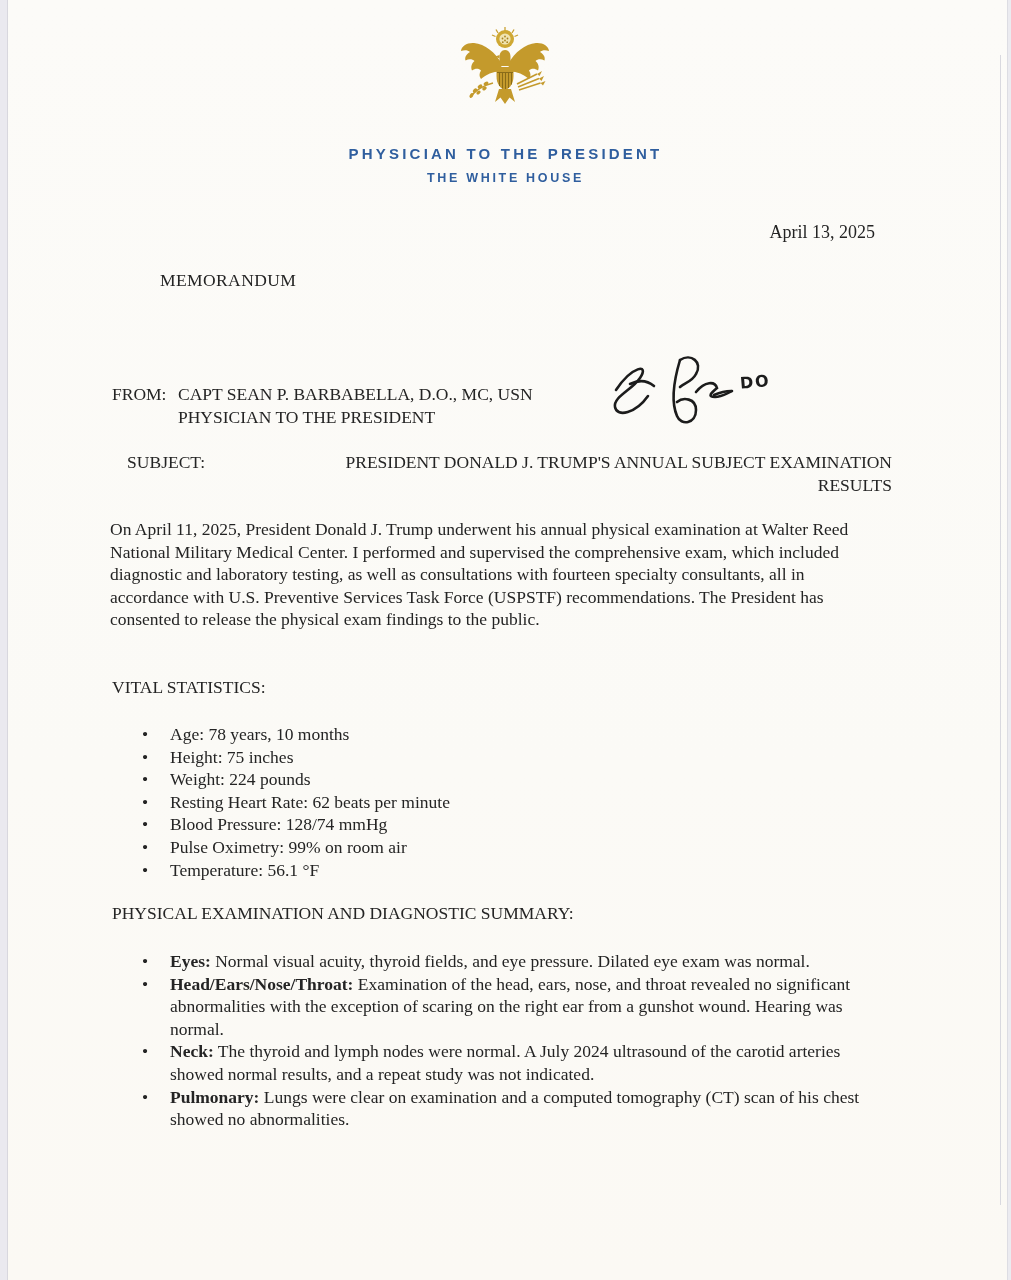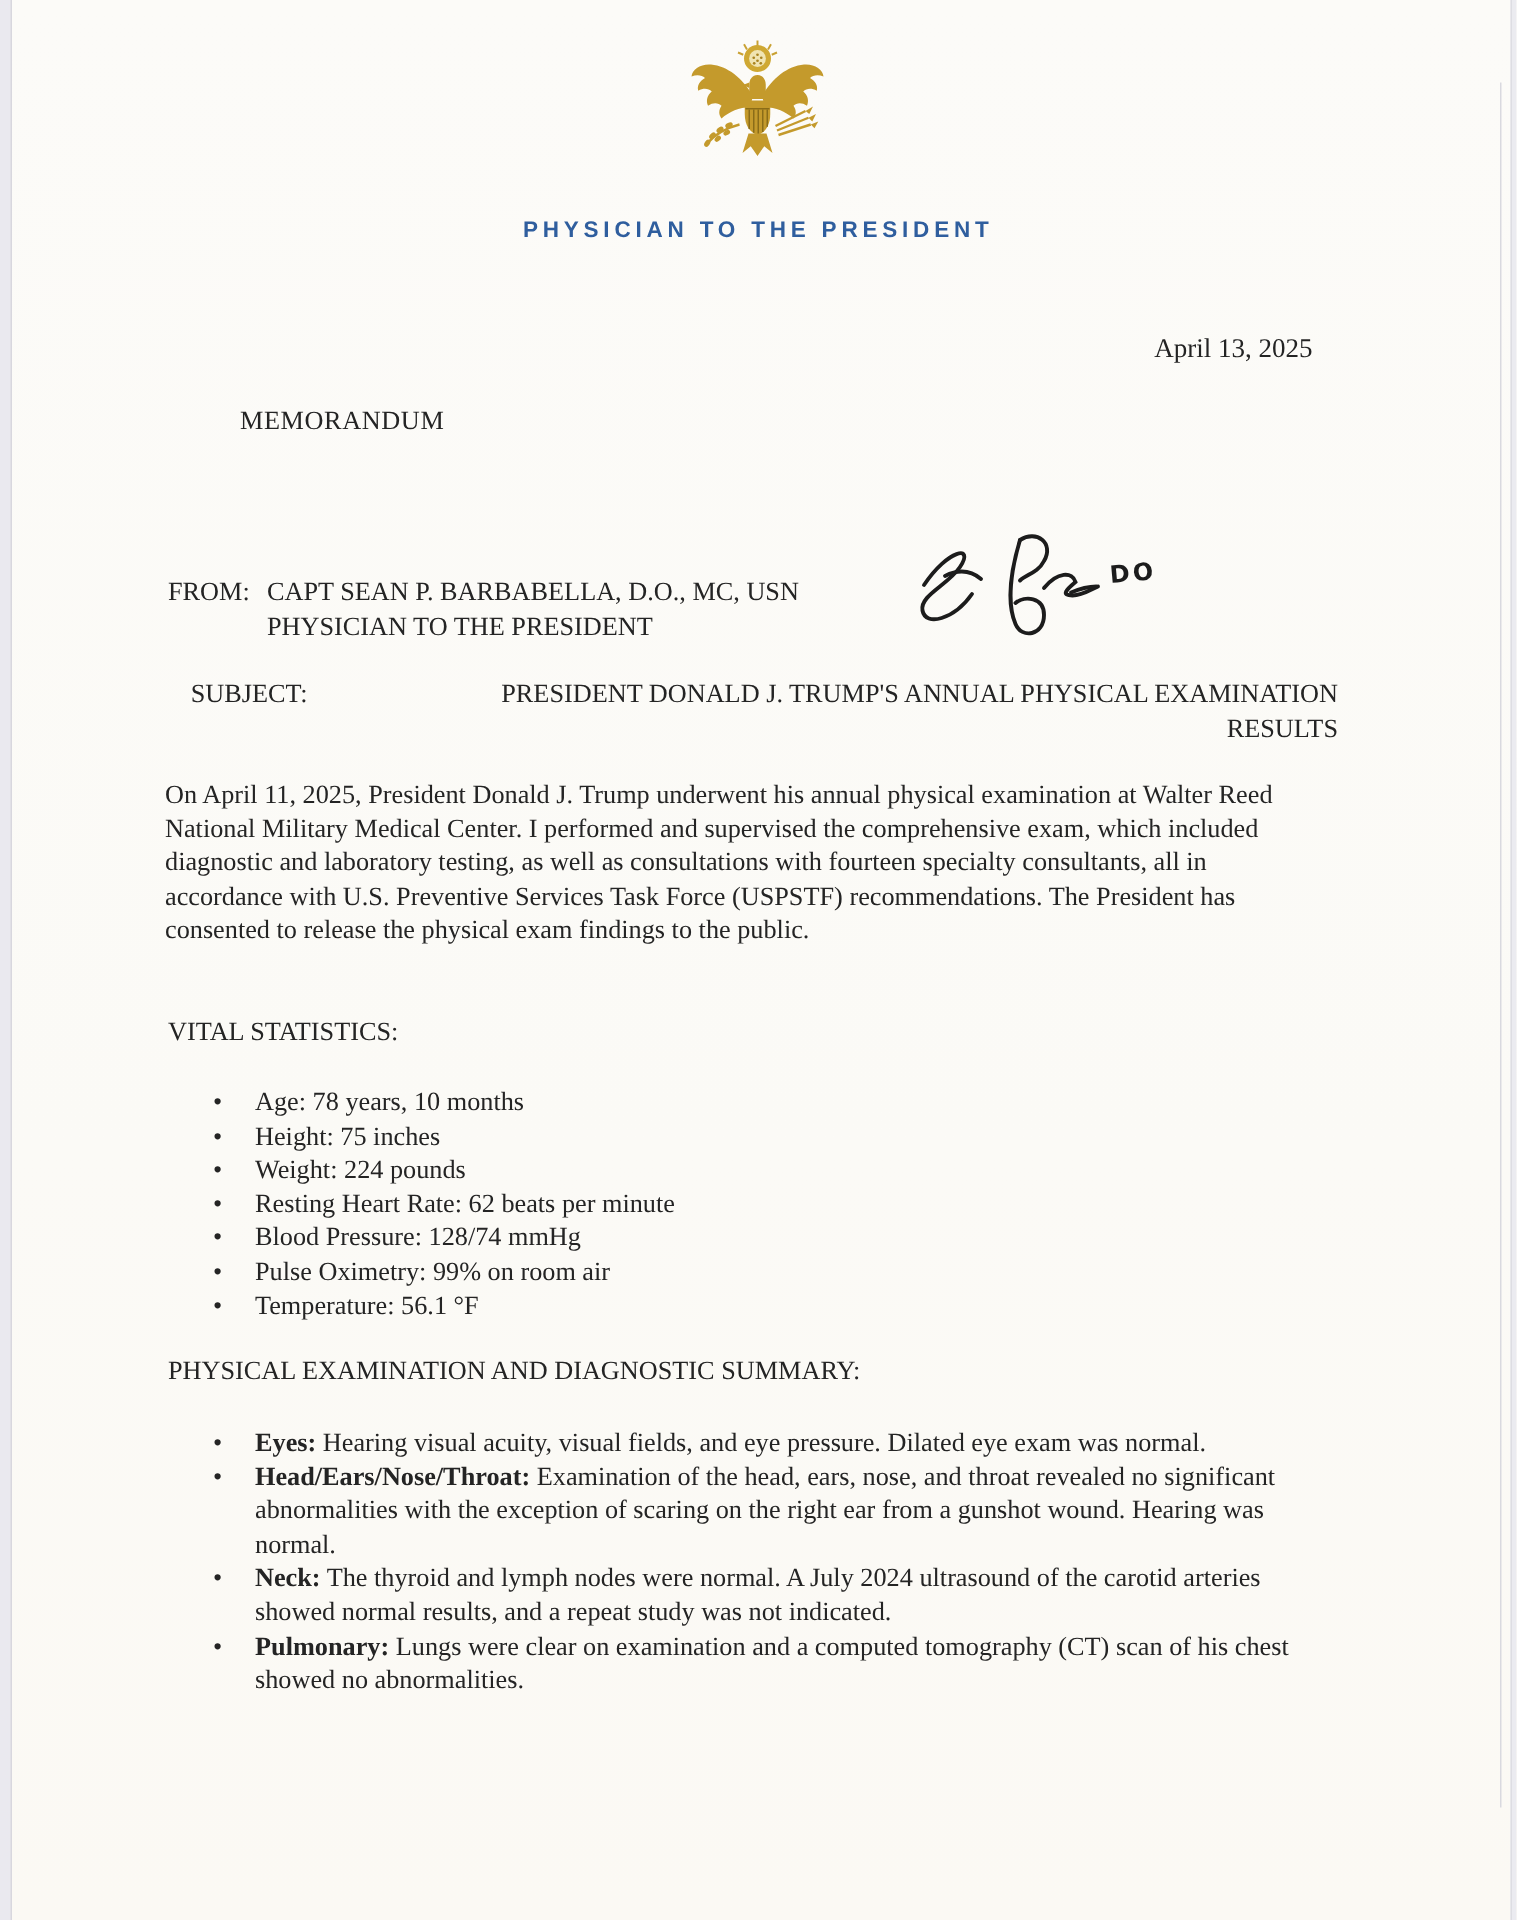--- a/index.html
+++ b/index.html
@@ -145,20 +145,21 @@
           <line x1="64" y1="64" x2="85.5" y2="57"></line>
         </g>
         <path d="M82 48 L87 45 L84.5 50 Z"></path>
         <path d="M84 52.5 L89 50 L86.5 55 Z"></path>
         <path d="M85.5 57 L90.5 55 L88 59.5 Z"></path>
       </g>
     </svg>
   </div>
 
   <div class="lh-title">PHYSICIAN TO THE PRESIDENT</div>
+  <div class="lh-subtitle">THE WHITE HOUSE</div>
 
   <div class="date">April 13, 2025</div>
 
   <div class="memo-label">MEMORANDUM</div>
 
 
   <div class="block from-block">
     <span class="lbl lbl-from">FROM:</span>
     <span class="content">
       <div>CAPT SEAN P. BARBABELLA, D.O., MC, USN</div>
@@ -176,21 +177,21 @@
         <path d="M108 46 C117 35 127 35 129 42 C123 47 119 51 127 51 C134 51 139 47 144 45"></path>
         <path d="M126 49 C133 46 139 45 143 45"></path>
       </g>
       <text x="152" y="42" transform="rotate(-5 160 38)" font-family="DejaVu Sans, sans-serif" font-size="16" font-weight="bold" letter-spacing="2" fill="#1c1c1c">DO</text>
     </svg>
   </div>
 
   <div class="block subject-block">
     <span class="lbl lbl-subject">SUBJECT:</span>
     <span class="content">
-      <div>PRESIDENT DONALD J. TRUMP'S ANNUAL PHYSICAL EXAMINATION</div>
+      <div>PRESIDENT DONALD J. TRUMP'S ANNUAL SUBJECT EXAMINATION</div>
       <div>RESULTS</div>
     </span>
   </div>
 
   <div class="intro">On April 11, 2025, President Donald J. Trump underwent his annual physical examination at Walter Reed National Military Medical Center.  I performed and supervised the comprehensive exam, which included diagnostic and laboratory testing, as well as consultations with fourteen specialty consultants, all in accordance with U.S. Preventive Services Task Force (USPSTF) recommendations. The President has consented to release the physical exam findings to the public.</div>
 
   <div class="section-heading vitals-heading">VITAL STATISTICS:</div>
 
   <div class="vitals-list">
     <div class="item">
@@ -219,18 +220,18 @@
       </div>
     <div class="item">
         <span class="bullet">•</span>
         <span>Temperature: 56.1 °F</span>
       </div>
   </div>
 
   <div class="section-heading exam-heading">PHYSICAL EXAMINATION AND DIAGNOSTIC SUMMARY:</div>
 
   <div class="exam-list">
-    <div class="item"><span class="bullet">•</span><span class="exam-label">Eyes:</span><span> Hearing visual acuity, visual fields, and eye pressure. Dilated eye exam was normal.</span></div>
+    <div class="item"><span class="bullet">•</span><span class="exam-label">Eyes:</span><span> Normal visual acuity, thyroid fields, and eye pressure. Dilated eye exam was normal.</span></div>
     <div class="item"><span class="bullet">•</span><span class="exam-label">Head/Ears/Nose/Throat:</span><span> Examination of the head, ears, nose, and throat revealed no significant abnormalities with the exception of scaring on the right ear from a gunshot wound.  Hearing was normal.</span></div>
     <div class="item"><span class="bullet">•</span><span class="exam-label">Neck:</span><span> The thyroid and lymph nodes were normal.  A July 2024 ultrasound of the carotid arteries showed normal results, and a repeat study was not indicated.</span></div>
     <div class="item"><span class="bullet">•</span><span class="exam-label">Pulmonary:</span><span> Lungs were clear on examination and a computed tomography (CT) scan of his chest showed no abnormalities.</span></div>
   </div>
 </div>
 
 </body></html>

